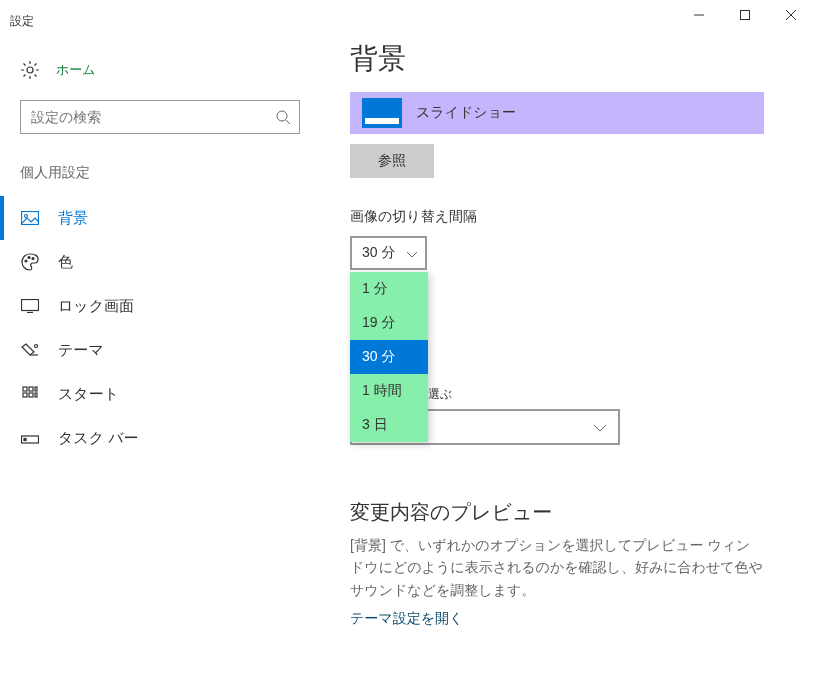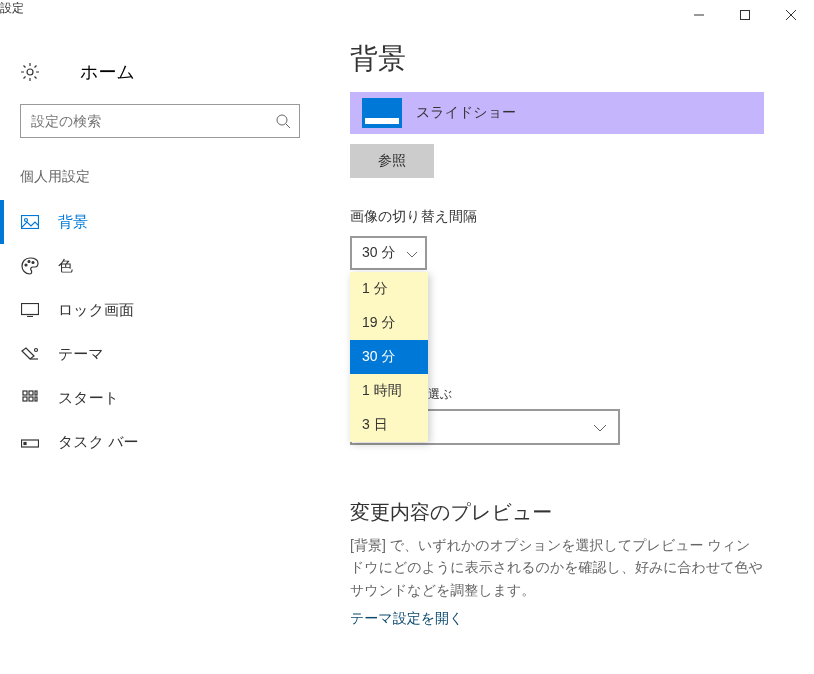--- a/index.html
+++ b/index.html
@@ -1,29 +1,29 @@
 <!DOCTYPE html>
 <html><head>
   <meta charset="utf-8">
   <style>
     * { margin: 0; padding: 0; box-sizing: border-box; font-family: 'Yu Gothic UI', 'Meiryo', sans-serif; }
     body { width: 814px; height: 674px; background: #fff; overflow: hidden; position: relative; }
     
-    .titlebar { height: 30px; display: flex; align-items: flex-start; }
+    .titlebar { height: 30px; display: flex; align-items: flex-end; padding-left: 10px; }
     .titlebar-title { font-size: 12px; color: #333; }
     .titlebar-buttons { margin-left: auto; display: flex; }
     .titlebar-btn { width: 46px; height: 30px; display: flex; align-items: center; justify-content: center; cursor: pointer; }
     .titlebar-btn svg { width: 10px; height: 10px; }
     
     .main { display: flex; height: calc(100% - 30px); }
     
     .sidebar { width: 320px; padding-top: 20px; }
     .home-row { display: flex; align-items: center; padding: 10px 20px; cursor: pointer; }
     .home-icon { width: 20px; height: 20px; margin-right: 16px; }
-    .home-label { font-size: 18px; color: #000000; margin-left: 24px; }
+    .home-label { font-size: 13px; color: #15803d; }
     
     .search-box { margin: 10px 20px 20px 20px; border: 1px solid #999; height: 34px; display: flex; align-items: center; }
     .search-input { flex: 1; border: none; outline: none; padding: 0 10px; font-size: 14px; color: #666; background: transparent; }
     .search-icon { width: 32px; display: flex; align-items: center; justify-content: center; }
     
     .section-header { padding: 10px 20px 14px 20px; font-size: 14px; color: #666; }
     
     .nav-item { display: flex; align-items: center; padding: 12px 20px; cursor: pointer; position: relative; }
     .nav-item.active { color: #0078d7; }
     .nav-item.active::before { content: ''; position: absolute; left: 0; top: 0; bottom: 0; width: 4px; background: #0078d7; }
@@ -40,21 +40,21 @@
     .slideshow-label { font-size: 14px; color: #333; }
     
     .browse-btn { background: #ccc; border: none; padding: 8px 28px; font-size: 14px; color: #333; cursor: pointer; margin-bottom: 30px; }
     
     .field-label { font-size: 14px; color: #333; margin-bottom: 10px; }
     
     .dropdown-wrapper { position: relative; display: inline-block; }
     .dropdown { border: 2px solid #999; padding: 6px 30px 6px 10px; font-size: 14px; color: #333; cursor: pointer; position: relative; background: #fff; min-width: 74px; }
     .dropdown-chevron { position: absolute; right: 8px; top: 50%; transform: translateY(-50%); }
     
-    .dropdown-menu { position: absolute; top: 36px; left: 0; width: 78px; background: #fef9c3; box-shadow: 2px 2px 8px rgba(0,0,0,0.2); z-index: 10; }
+    .dropdown-menu { position: absolute; top: 36px; left: 0; width: 78px; background: #86efac; box-shadow: 2px 2px 8px rgba(0,0,0,0.2); z-index: 10; }
     .dropdown-option { padding: 8px 12px; font-size: 14px; color: #333; cursor: pointer; }
     .dropdown-option.selected { background: #0078d7; color: #fff; }
     
     .partial-row { margin-top: 150px; display: flex; align-items: center; gap: 10px; position: relative; z-index: 1; }
     .partial-text { font-size: 12px; color: #333; }
     .wide-dropdown { border: 2px solid #999; padding: 8px 10px; width: 270px; position: relative; cursor: pointer; background: #fff; }
     
     .section-title { font-size: 20px; color: #333; margin-top: 30px; margin-bottom: 8px; }
     .section-desc { font-size: 14px; color: #666; line-height: 1.6; margin-bottom: 8px; }
     .link { color: #0c4a6e; font-size: 14px; cursor: pointer; display: inline-block; margin-bottom: 4px; }

